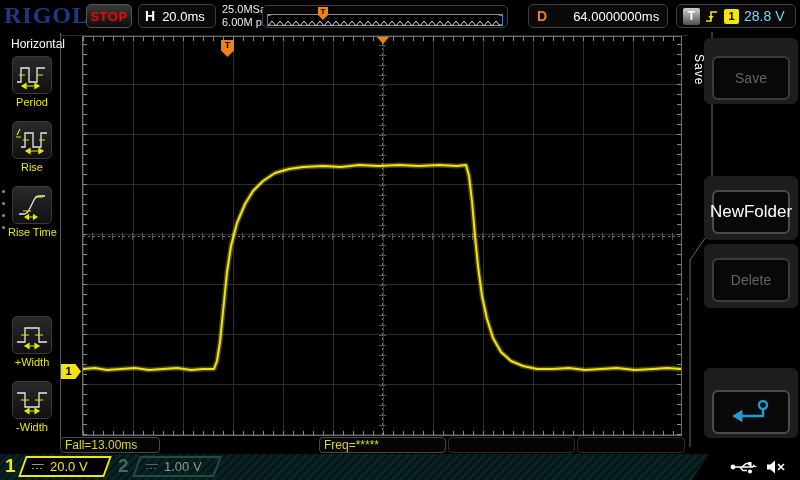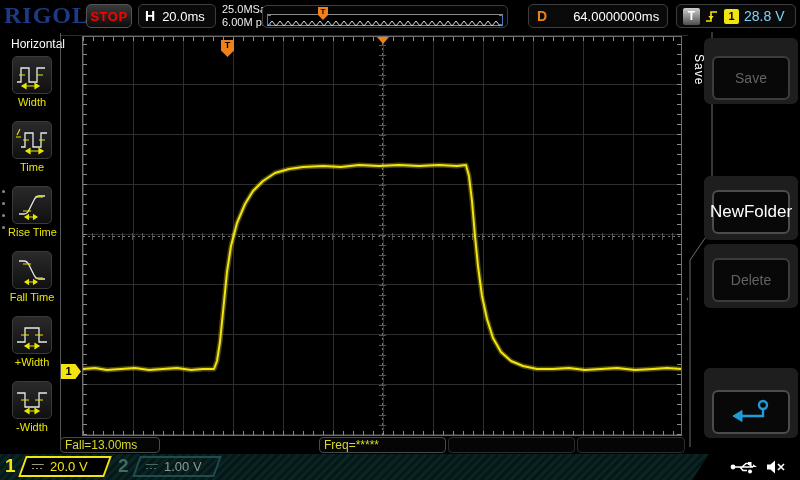--- a/index.html
+++ b/index.html
@@ -172,56 +172,46 @@
     <div id="leftmenu-title" class="abs">Horizontal</div>
 
     <div class="lm-item" style="top:24px">
       <div class="lm-tile">
           <svg width="34" height="30">
         <path d="M2,22 h4 v-14 h8 v14 h8 v-14 h8" fill="none" stroke="#e8e8e8" stroke-width="1.3"></path>
         <path d="M4,15 h6 M22,15 h6" stroke="#e8e600" stroke-width="1.2"></path>
         <path d="M7,26 h17 M7,26 l4,-2.5 v5 z M24,26 l-4,-2.5 v5 z" stroke="#e8e600" fill="#e8e600" stroke-width="1.2"></path>
       </svg>
         </div>
-      <div class="lm-label">Width</div>
+      <div class="lm-label">Period</div>
     </div>
 
     <div class="lm-item" style="top:89px">
       <div class="lm-tile">
           <svg width="34" height="30">
         <path d="M6,22 h4 v-14 h8 v14 h8 v-14 h6" fill="none" stroke="#e8e8e8" stroke-width="1.3"></path>
         <path d="M8,15 h6 M24,15 h6" stroke="#e8e600" stroke-width="1.2"></path>
         <path d="M2,10 l3,-6 M1,12 h5" stroke="#e8e600" stroke-width="1.1"></path>
         <path d="M11,26 h17 M11,26 l4,-2.5 v5 z M28,26 l-4,-2.5 v5 z" stroke="#e8e600" fill="#e8e600" stroke-width="1.2"></path>
       </svg>
         </div>
-      <div class="lm-label">Time</div>
+      <div class="lm-label">Rise</div>
     </div>
 
     <div class="lm-item" style="top:154px">
       <div class="lm-tile">
           <svg width="34" height="30">
         <path d="M4,24 h5 q3,0 5,-4 l5,-10 q2,-4 5,-4 h6" fill="none" stroke="#e8e8e8" stroke-width="1.3"></path>
         <path d="M8,21 h8 M20,7 h8" stroke="#e8e600" stroke-width="1.2"></path>
         <path d="M10,27 h12 M10,27 l3.5,-2.2 v4.4 z M22,27 l-3.5,-2.2 v4.4 z" stroke="#e8e600" fill="#e8e600" stroke-width="1.1"></path>
       </svg>
         </div>
       <div class="lm-label">Rise Time</div>
     </div>
 
-    <div class="lm-item" style="top:219px">
-      <div class="lm-tile">
-          <svg width="34" height="30">
-        <path d="M4,6 h5 q3,0 5,4 l5,10 q2,4 5,4 h6" fill="none" stroke="#e8e8e8" stroke-width="1.3"></path>
-        <path d="M8,9 h8 M20,23 h8" stroke="#e8e600" stroke-width="1.2"></path>
-        <path d="M10,27 h12 M10,27 l3.5,-2.2 v4.4 z M22,27 l-3.5,-2.2 v4.4 z" stroke="#e8e600" fill="#e8e600" stroke-width="1.1"></path>
-      </svg>
-        </div>
-      <div class="lm-label">Fall Time</div>
-    </div>
 
     <div class="lm-item" style="top:284px">
       <div class="lm-tile">
           <svg width="34" height="30">
         <path d="M2,22 h8 v-14 h14 v14 h8" fill="none" stroke="#e8e8e8" stroke-width="1.3"></path>
         <path d="M6,15 h8 M20,15 h8" stroke="#e8e600" stroke-width="1.2"></path>
         <path d="M10,26 h14 M10,26 l4,-2.5 v5 z M24,26 l-4,-2.5 v5 z" stroke="#e8e600" fill="#e8e600" stroke-width="1.2"></path>
       </svg>
         </div>
       <div class="lm-label">+Width</div>

